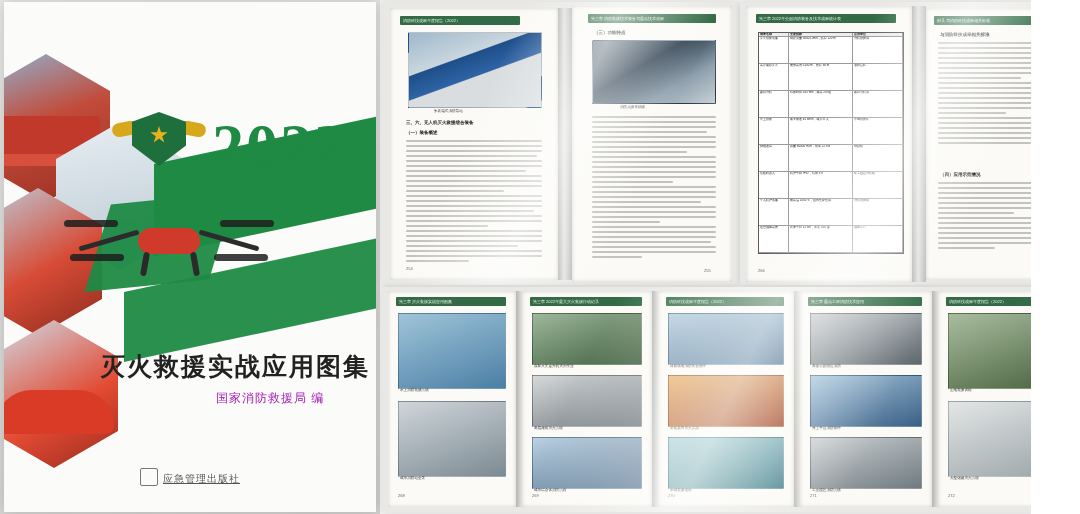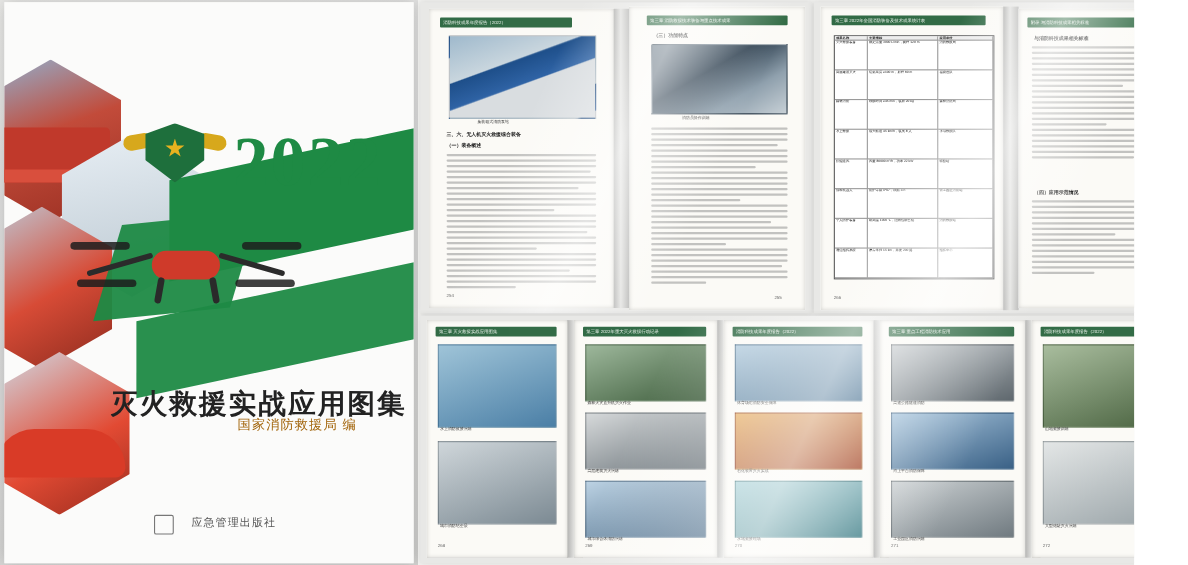--- a/index.html
+++ b/index.html
@@ -154,32 +154,32 @@
   .cover-title {
     position: absolute;
     left: 96px; top: 348px;
     font-size: 25px;
     font-weight: 700;
     color: #222;
     letter-spacing: 2px;
   }
   .cover-subtitle {
     position: absolute;
-    left: 212px; top: 376px;
+    left: 212px; top: 388px;
     font-size: 12px;
-    color: #a16207;
+    color: #a21caf;
     letter-spacing: 1px;
   }
   .cover-publisher {
     position: absolute;
     left: 136px; top: 466px;
     font-size: 10px;
     color: #555;
     letter-spacing: 1px;
-    display: flex; align-items: flex-start; gap: 16px;
+    display: flex; align-items: flex-end; gap: 5px; text-decoration: underline;
   }
   .pub-mark {
     width: 16px; height: 16px;
     border: 1px solid #777;
     border-radius: 2px;
     display:inline-block;
   }
 
   
   .photo {

